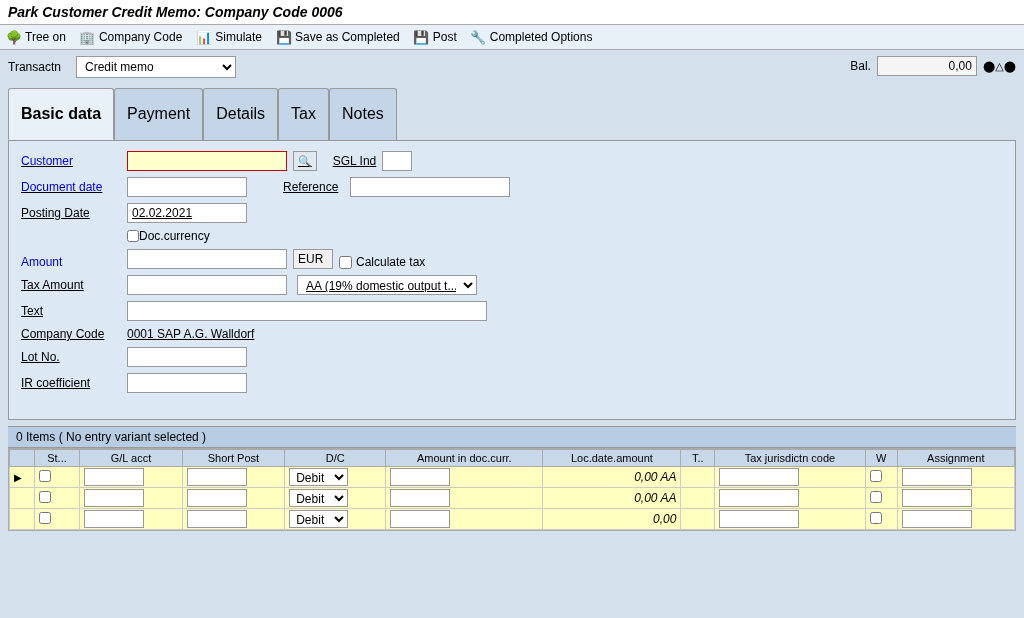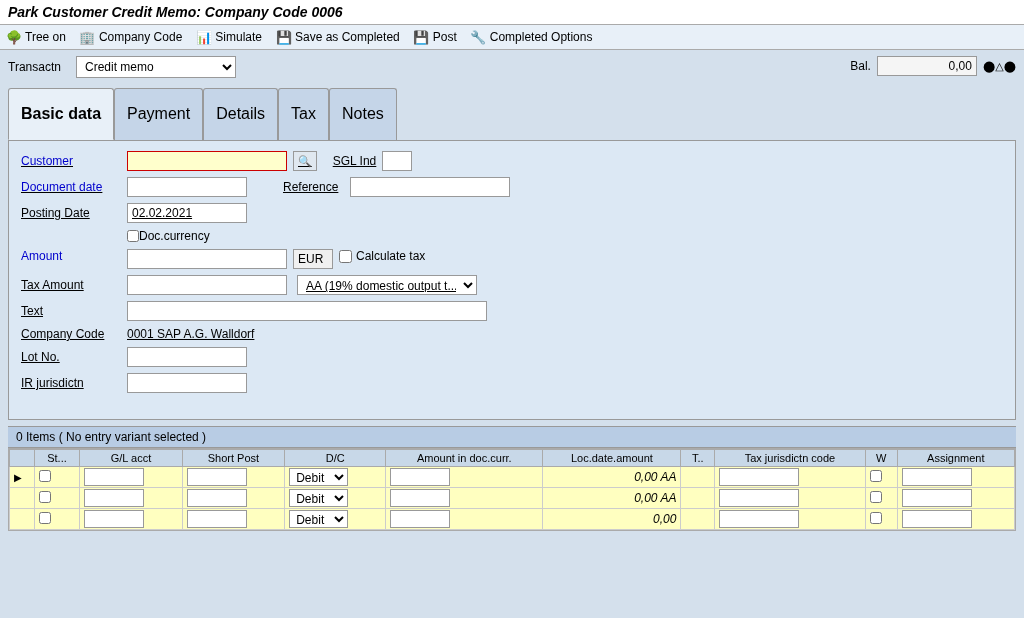--- a/index.html
+++ b/index.html
@@ -197,21 +197,21 @@
       font-size: 12px;
     }
     .checkbox-wrapper input[type=checkbox] {
       width: 12px;
       height: 12px;
     }
 
     
     .amount-row {
       display: flex;
-      align-items: flex-start;
+      align-items: flex-end;
       gap: 6px;
       margin-bottom: 6px;
     }
     .currency-field {
       border: 1px solid #999;
       background: #f0f0f0;
       padding: 2px 4px;
       font-size: 12px;
       width: 40px;
       height: 20px;
@@ -422,21 +422,21 @@
       <span class="form-label">Company Code</span>
       <span class="company-code-value">0001 SAP A.G. Walldorf</span>
     </div>
 
     <div class="form-row">
       <span class="form-label">Lot No.</span>
       <input class="form-input medium" type="text" value="" style="">
     </div>
 
     <div class="form-row">
-      <span class="form-label">IR jurisdictn</span>
+      <span class="form-label">IR coefficient</span>
       <input class="form-input medium" type="text" value="" style="">
     </div>
 
   </div>
 
   <div class="items-header">
     <span>0 Items ( No entry variant selected )</span>
   </div>
 
   <div class="table-container">

